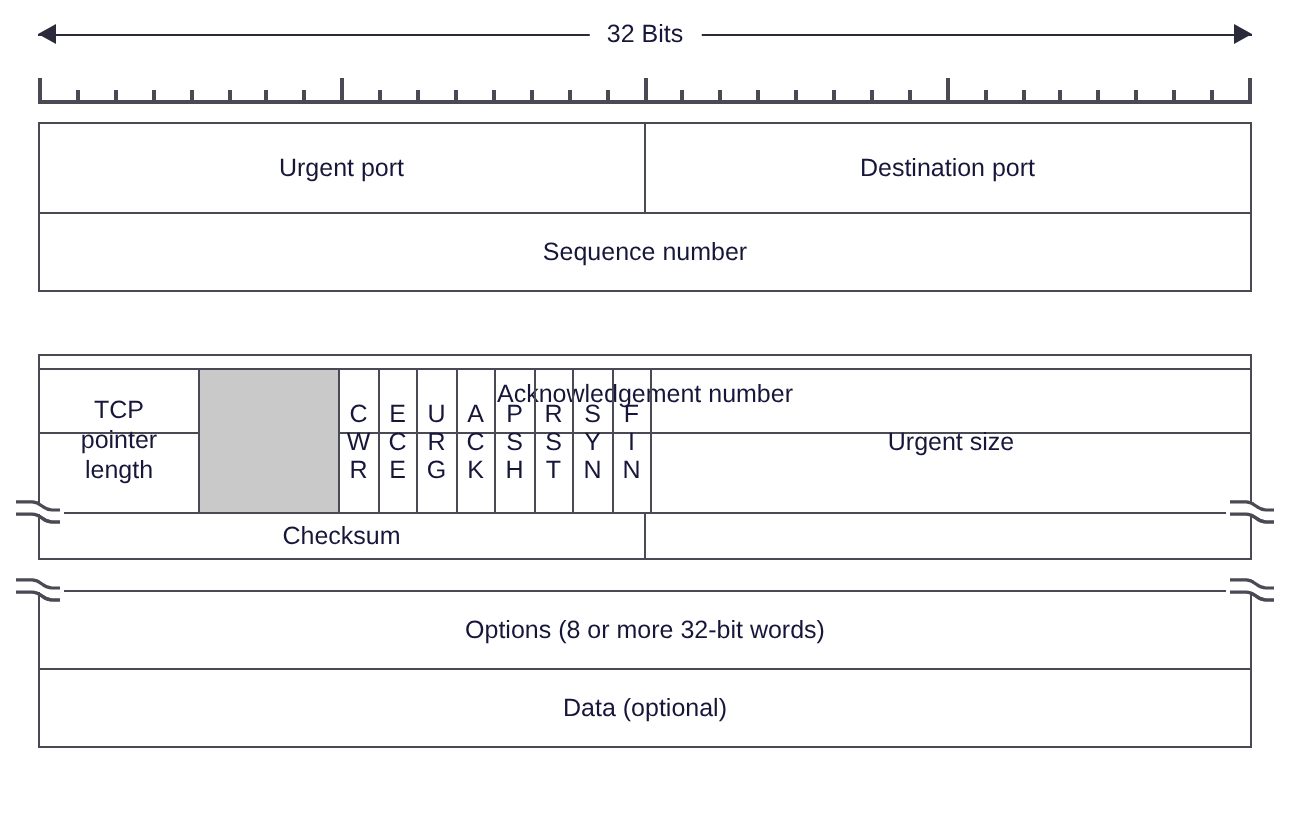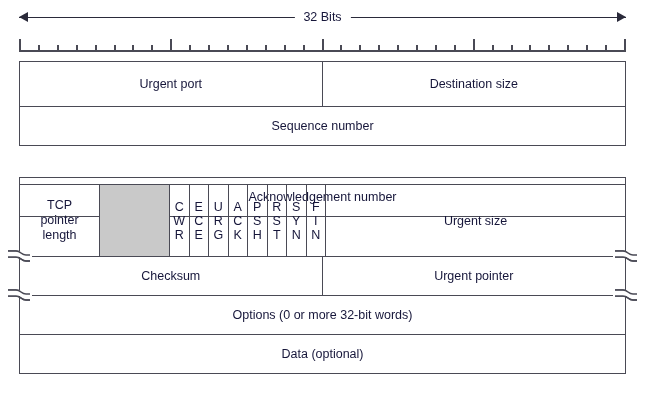--- a/index.html
+++ b/index.html
@@ -130,21 +130,21 @@
   .cell.full {
     width: 100%;
     height: 100%;
   }
 
   
   #row-ports      { top: 0px;   height: 46px; }
   #row-seq        { top: 45px;  height: 40px; }
   #row-ack        { top: 84px;  height: 40px; margin-top: 32px; }
   #row-flags      { top: 123px; height: 73px; align-items: flex-end; }
-  #row-checksum   { top: 195px; height: 40px; }
+  #row-checksum   { top: 195px; height: 24px; }
   #row-options    { top: 234px; height: 40px; }
   #row-data       { top: 273px; height: 40px; }
 
   
   #row-flags { padding: 0; }
   .flags-inner {
     display: flex;
     width: 100%;
     height: 100%;
   }
@@ -252,21 +252,21 @@
       <div class="tick minor" style="left: 548px;"></div>
       <div class="tick minor" style="left: 567px;"></div>
       <div class="tick minor" style="left: 586px;"></div>
       <div class="tick major" style="left: 605px;"></div>
     </div>
 
   <div class="grid">
 
     <div class="row" id="row-ports">
       <div class="cell half first">Urgent port</div>
-      <div class="cell half">Destination size</div>
+      <div class="cell half">Destination port</div>
     </div>
 
     <div class="row" id="row-seq">
       <div class="cell full">Sequence number</div>
     </div>
 
     <div class="row" id="row-ack">
       <div class="cell full">Acknowledgement number</div>
     </div>
 
@@ -319,25 +319,24 @@
               <span>I</span>
               <span>N</span>
             </div>
           </div>
         <div class="window-cell">Urgent size</div>
       </div>
     </div>
 
     <div class="row" id="row-checksum">
       <div class="cell half first">Checksum</div>
-      <div class="cell half">Urgent pointer</div>
     </div>
 
     <div class="row" id="row-options">
-      <div class="cell full">Options (0 or more 32-bit words)</div>
+      <div class="cell full">Options (8 or more 32-bit words)</div>
     </div>
 
     <div class="row" id="row-data">
       <div class="cell full">Data (optional)</div>
     </div>
   </div>
 
   <div class="break-mark" style="left:6px;  top:242px;">
     <svg width="26" height="26" viewBox="0 0 26 26" xmlns="http://www.w3.org/2000/svg">
       <path d="M2 9 L10 9 C15 9 15 13 20 13 L24 13" fill="none" stroke="#4a4a55" stroke-width="1.6"></path>

